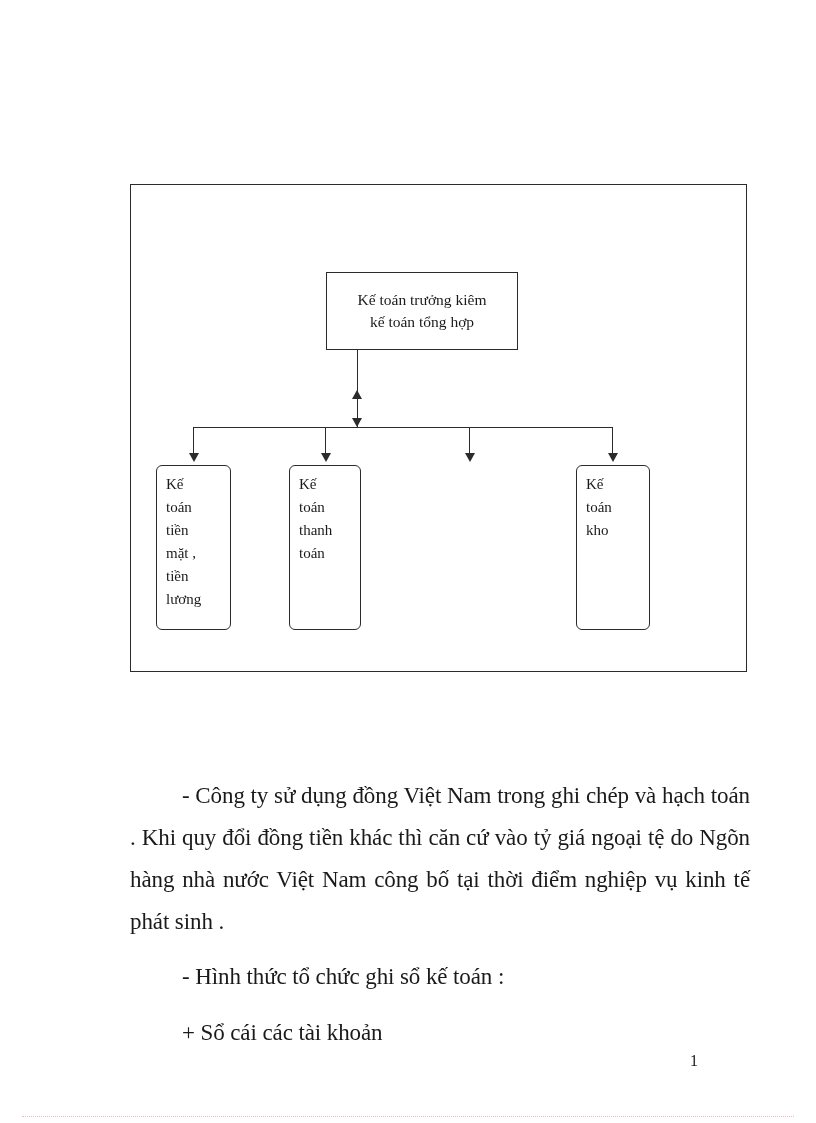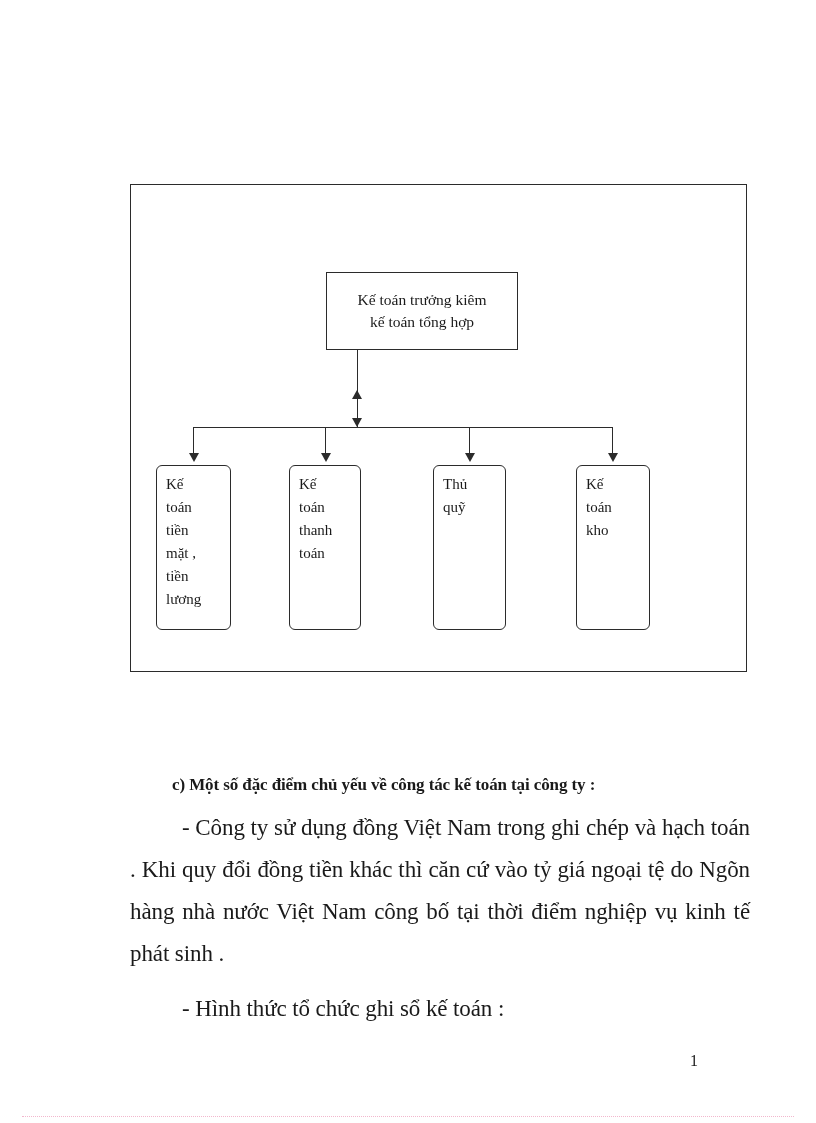--- a/index.html
+++ b/index.html
@@ -195,37 +195,33 @@
 mặt ,
 tiền
 lương</span>
   </div>
   <div class="node-box leaf-box" id="node-leaf-1">
     <span class="node-text">Kế
 toán
 thanh
 toán</span>
   </div>
-  <div class="node-box leaf-box" id="node-leaf-2">
-    <span class="node-text">Thủ
-quỹ</span>
-  </div>
   <div class="node-box leaf-box" id="node-leaf-3">
     <span class="node-text">Kế
 toán
 kho</span>
   </div>
 
 </div>
 
 <div id="body-text">
-  <p id="section-heading">c) Một số đặc điểm chủ yếu về công tác kế toán tại công ty :</p>
 
   <p class="para">- Công ty sử dụng đồng Việt Nam trong ghi chép và hạch toán . Khi quy đổi đồng tiền khác thì căn cứ vào tỷ giá ngoại tệ do Ngõn hàng nhà nước Việt Nam công bố tại thời điểm nghiệp vụ kinh tế phát sinh .</p>
 
   <p class="para no-justify para-tight">- Hình thức tổ chức ghi sổ kế toán :</p>
 
 
+  <p class="para no-justify para-tight">+ Sổ cái các tài khoản</p>
 </div>
 
 <div id="page-number">1</div>
 
 <div id="footer-rule"></div>
 
 </body></html>

